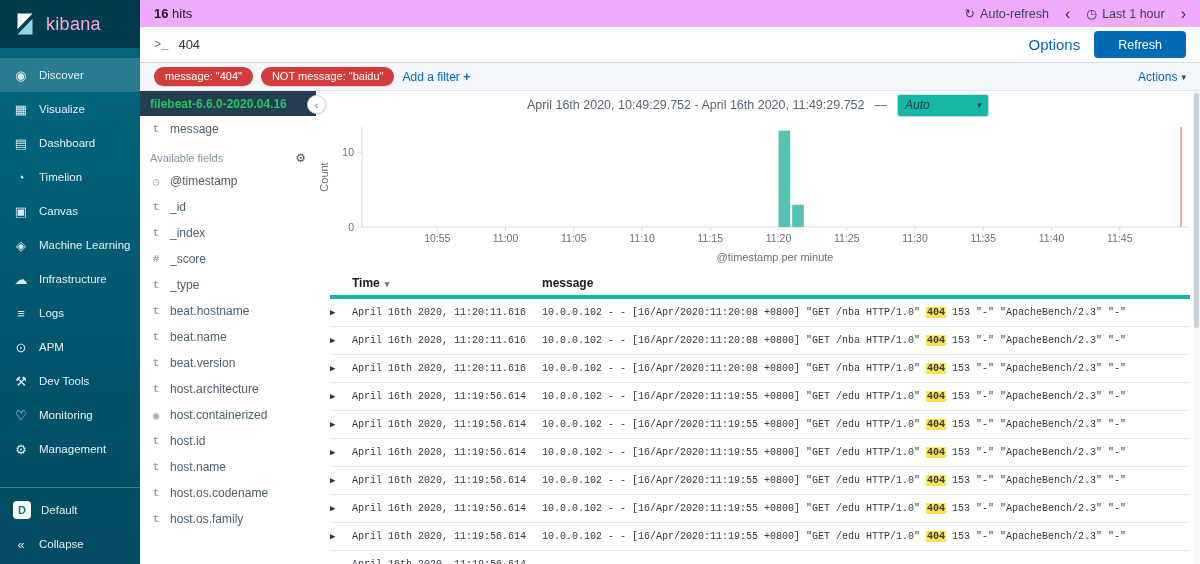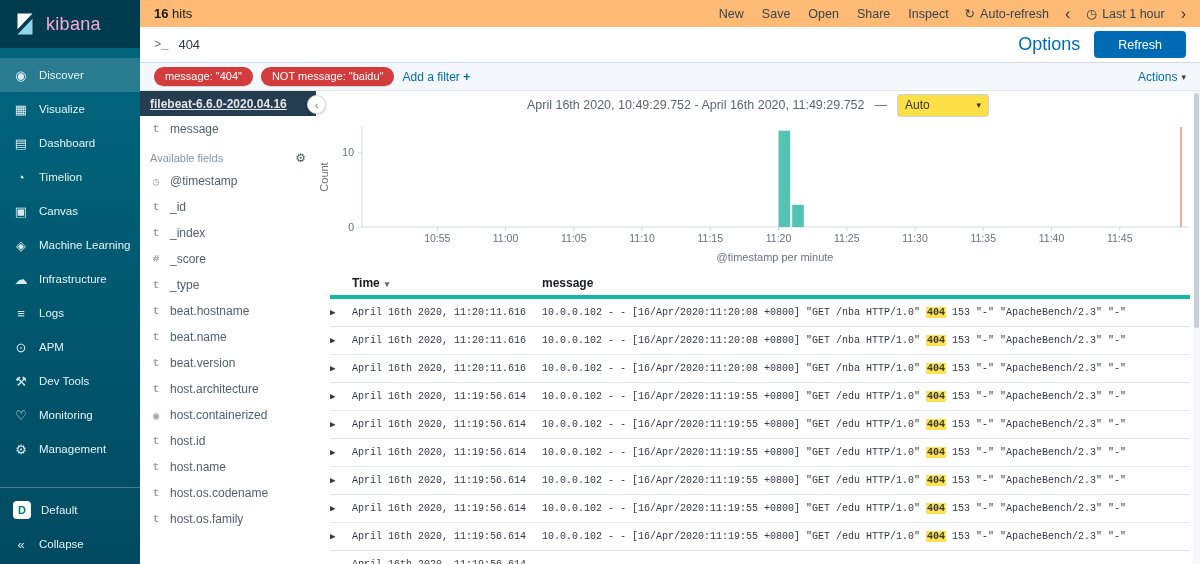--- a/index.html
+++ b/index.html
@@ -14,55 +14,55 @@
 .nav{flex:1 1 auto;padding-top:10px;overflow:hidden;}
 .nav-item{height:34px;display:flex;align-items:center;gap:10px;padding:0 13px;font-size:11.5px;color:#e6f1f5;cursor:pointer;white-space:nowrap;}
 .nav-item.active{background:rgba(255,255,255,.16);}
 .nav-icon{width:16px;flex:0 0 16px;text-align:center;font-size:13px;opacity:.95;}
 .sidebar-bottom{flex:0 0 auto;border-top:1px solid rgba(255,255,255,.28);padding:5px 0 3px;}
 .space-badge{width:18px;height:18px;flex:0 0 18px;border-radius:4px;background:#fff;color:#017d73;font-weight:bold;font-size:11px;display:flex;align-items:center;justify-content:center;}
 
 
 .content{flex:1 1 auto;min-width:0;display:flex;flex-direction:column;position:relative;}
 
-.topbar{flex:0 0 27px;display:flex;align-items:center;justify-content:space-between;padding:0 14px;background:#fdba74;}
+.topbar{flex:0 0 27px;display:flex;align-items:center;justify-content:space-between;padding:0 14px;background:#f0abfc;}
 .hits{font-size:13px;color:#1a1c21;}
 .hits .count{font-weight:bold;}
 .top-menu{display:flex;align-items:center;gap:16px;color:#3b444c;font-size:12.5px;}
 .top-actions{display:flex;gap:18px;}
 .top-link{cursor:pointer;}
 .icon-btn{cursor:pointer;font-size:16px;color:#343741;line-height:1;}
 .auto-refresh,.time-picker{display:flex;align-items:center;gap:5px;cursor:pointer;}
 
 .search-row{flex:0 0 36px;display:flex;align-items:center;gap:10px;padding:0 14px;border-bottom:1px solid #d3dae6;background:#fff;}
 .search-prompt{font-family:"Liberation Mono",monospace;font-size:12px;color:#69707d;}
 .search-input{flex:1;border:0;outline:0;font-size:13px;color:#343741;font-family:"Liberation Sans",sans-serif;background:transparent;}
-.options-link{color:#006bb4;font-size:18px;cursor:pointer;margin-right:4px;}
+.options-link{color:#006bb4;font-size:15px;cursor:pointer;margin-right:4px;}
 .refresh-btn{background:#006bb4;color:#fff;border:0;border-radius:4px;height:27px;padding:0 24px;font-size:12.5px;cursor:pointer;font-family:"Liberation Sans",sans-serif;}
 
 .filter-row{flex:0 0 28px;display:flex;align-items:center;gap:8px;padding:0 14px;background:#f4f7fb;border-bottom:1px solid #e2e7ee;}
 .pills{display:flex;gap:8px;}
 .pill{background:#d23c3c;color:#fff;font-size:11px;line-height:1;padding:4px 11px;border-radius:10px;cursor:pointer;white-space:nowrap;box-shadow:0 1px 1px rgba(0,0,0,.15);}
 .add-filter{color:#006bb4;font-size:12px;cursor:pointer;}
 .add-filter .plus{font-weight:bold;}
 .actions-link{margin-left:auto;color:#006bb4;font-size:12px;cursor:pointer;display:flex;align-items:center;gap:4px;}
 
 
 .workspace{flex:1 1 auto;display:flex;min-height:0;position:relative;background:#fff;}
 .fields-panel{flex:0 0 176px;width:176px;overflow:hidden;background:#fff;}
-.index-header{height:25px;background:#253d51;color:#e5e5e5;font-size:12px;font-weight:bold;display:flex;align-items:center;padding:0 10px;cursor:pointer;white-space:nowrap;overflow:hidden;text-decoration:underline;}
+.index-header{height:25px;background:#253d51;color:#22c55e;font-size:12px;font-weight:bold;display:flex;align-items:center;padding:0 10px;cursor:pointer;white-space:nowrap;overflow:hidden;}
 .panel-toggle{position:absolute;left:167px;top:4px;width:19px;height:19px;border-radius:50%;background:#fff;border:1px solid #d3dae6;box-shadow:0 1px 3px rgba(0,0,0,.18);display:flex;align-items:center;justify-content:center;font-size:11px;color:#69707d;cursor:pointer;z-index:5;}
 .section-heading{display:flex;align-items:center;justify-content:space-between;padding:9px 10px 3px;font-size:11px;color:#8593a0;}
 .gear-icon{font-size:12px;color:#4a5a68;cursor:pointer;}
 .field-item{height:26px;display:flex;align-items:center;gap:8px;padding:0 10px;font-size:12px;color:#50606e;cursor:pointer;white-space:nowrap;}
 .field-type{flex:0 0 12px;width:12px;text-align:center;color:#99a5b0;font-family:"Liberation Mono",monospace;font-size:11px;font-weight:bold;}
 
 .main{flex:1 1 auto;min-width:0;display:flex;flex-direction:column;overflow:hidden;}
 .range-row{flex:0 0 28px;display:flex;align-items:center;justify-content:center;gap:10px;font-size:12.5px;color:#5a6570;}
-.interval-select{border:1px solid #ccd4de;border-radius:3px;height:23px;min-width:92px;display:flex;align-items:center;justify-content:space-between;gap:14px;padding:0 7px;font-size:12px;color:#343741;cursor:pointer;background:#fde047;}
+.interval-select{border:1px solid #ccd4de;border-radius:3px;height:23px;min-width:92px;display:flex;align-items:center;justify-content:space-between;gap:14px;padding:0 7px;font-size:12px;color:#343741;cursor:pointer;background:#14b8a6;font-style:italic;}
 .interval-caret{font-size:9px;color:#343741;}
 
 .chart-wrap{flex:0 0 150px;height:150px;}
 .chart-wrap svg{display:block;width:100%;height:100%;}
 .tick-label{font-size:10.5px;fill:#69707d;font-family:"Liberation Sans",sans-serif;}
 .axis-label{font-size:11px;fill:#69707d;font-family:"Liberation Sans",sans-serif;}
 
 .doc-table{flex:1 1 auto;overflow:hidden;padding:2px 10px 0 14px;}
 table{width:100%;border-collapse:collapse;table-layout:fixed;}
 th{text-align:left;font-size:12px;color:#1a1c21;border-bottom:4px solid #14b8a6;padding:5px 6px 5px 0;font-weight:bold;}
@@ -153,27 +153,20 @@
   </aside>
 
   <div class="content">
 
     <header class="topbar">
       <div class="hits">
         <span class="count">16</span>
         <span>hits</span>
       </div>
       <div class="top-menu">
-        <span class="top-actions" id="top-actions">
-            <span class="top-link">New</span>
-            <span class="top-link">Save</span>
-            <span class="top-link">Open</span>
-            <span class="top-link">Share</span>
-            <span class="top-link">Inspect</span>
-          </span>
         <span class="auto-refresh">
           <span>↻</span>
           <span>Auto-refresh</span>
         </span>
         <span class="icon-btn">‹</span>
         <span class="time-picker">
           <span>◷</span>
           <span>Last 1 hour</span>
         </span>
         <span class="icon-btn">›</span>

